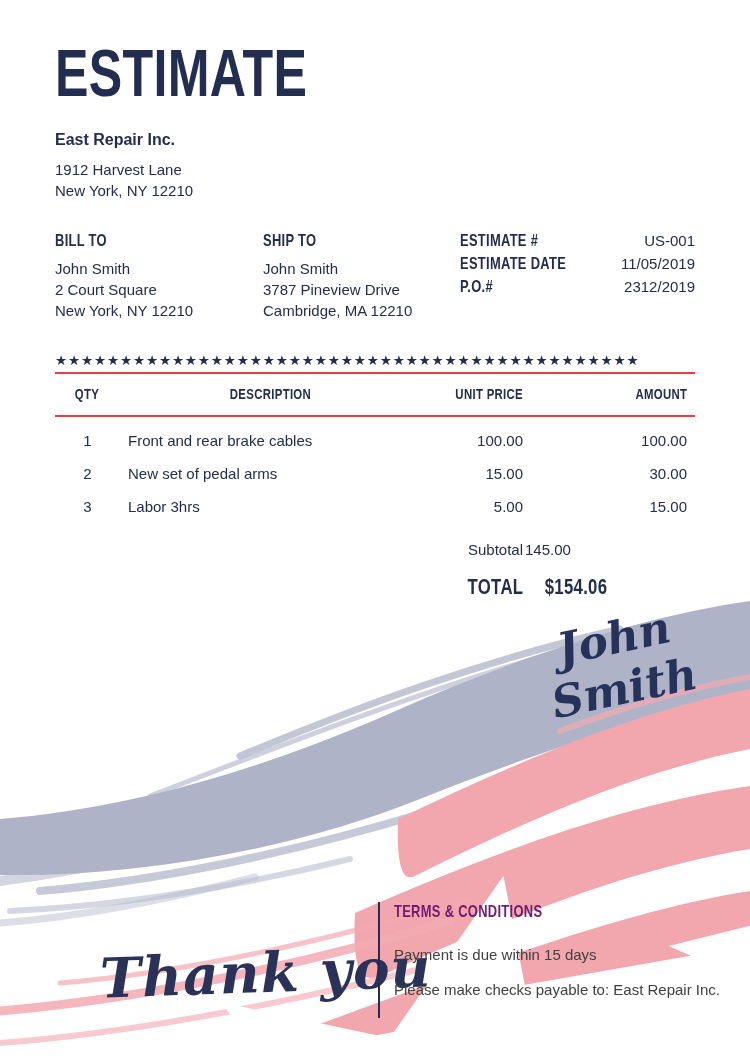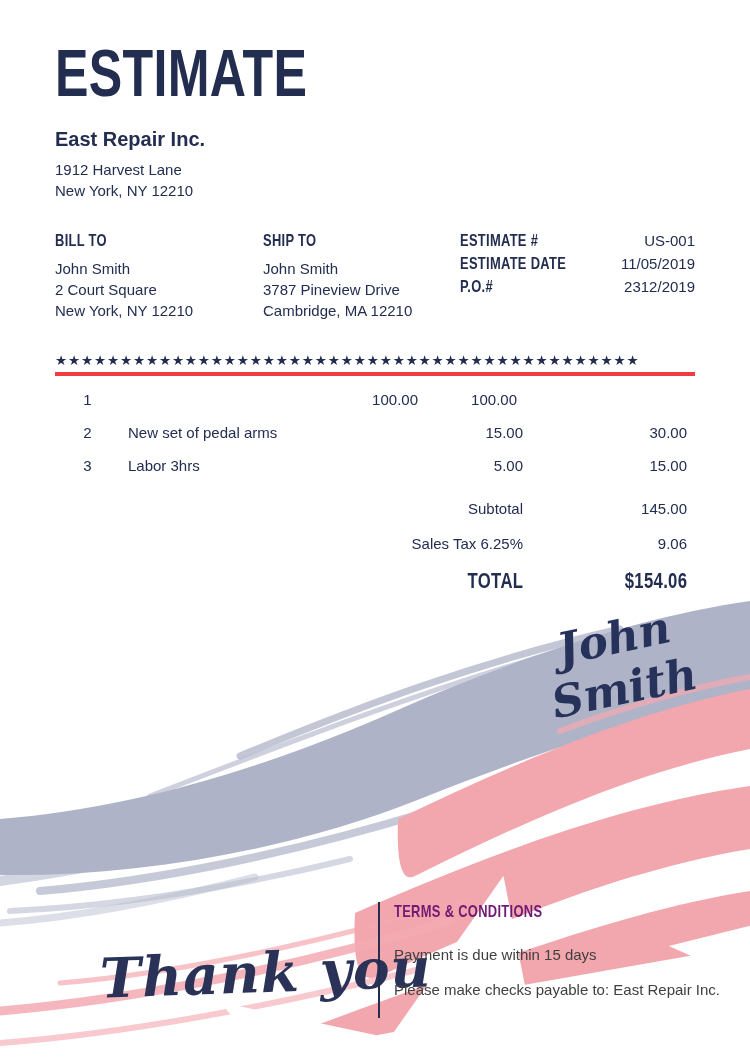--- a/index.html
+++ b/index.html
@@ -6,21 +6,21 @@
   .page{position:relative;width:750px;height:1061px;overflow:hidden;background:#fff;
         font-family:"Liberation Sans",sans-serif;color:#222d50;}
   .content{position:relative;z-index:2;padding:42px 55px 0 55px;}
   
   .cd{display:inline-block;font-weight:700;transform:scaleX(0.76);letter-spacing:.4px;white-space:nowrap;}
   .o-l{transform-origin:0 50%;}
   .o-c{transform-origin:50% 50%;}
   .o-r{transform-origin:100% 50%;}
   .title{font-size:66px;line-height:.95;color:#222d50;}
   .company{margin-top:24px;}
-  .company .c-name{font-weight:700;font-size:20px;margin-bottom:9px;}
+  .company .c-name{font-weight:700;font-size:16px;margin-bottom:9px;}
   .company div{font-size:15px;line-height:21px;}
   .info-row{display:flex;margin-top:30px;}
   .col-bill{width:208px;}
   .col-ship{width:197px;}
   .col-meta{flex:1;text-align:right;}
   .sec-h{font-size:17px;}
   .addr{margin-top:7px;font-size:15px;line-height:21px;}
   .meta-line{display:flex;justify-content:space-between;align-items:baseline;height:23px;}
   .meta-line .m-label{font-size:17px;}
   .meta-line .m-value{font-size:15px;}
@@ -37,21 +37,21 @@
   .tbl-head span{font-size:15px;}
   .tbl-rows{margin-top:7px;}
   .tbl-row{display:grid;grid-template-columns:65px 300px 105px 170px;align-items:center;height:33px;font-size:15px;}
   .r-qty{text-align:center;}
   .r-desc{text-align:left;padding-left:8px;}
   .r-unit{text-align:right;padding-right:2px;}
   .r-amt{text-align:right;padding-right:8px;}
   .totals{margin-top:9px;}
   .tot-row{display:grid;grid-template-columns:470px 170px;align-items:center;height:35px;font-size:15px;}
   .tot-label{text-align:right;padding-right:2px;}
-  .tot-value{text-align:right;padding-right:8px;}
+  .tot-value{text-align:left;padding-right:8px;}
   .tot-grand{height:40px;}
   .tot-grand .tot-label span,.tot-grand .tot-value span{font-size:22px;}
   
   .flag{position:absolute;left:0;top:581px;width:750px;height:480px;z-index:1;}
   
   .signature{position:absolute;z-index:3;right:6px;top:612px;width:250px;text-align:center;
              font-family:"DejaVu Serif",serif;font-style:italic;font-weight:700;
              font-size:44px;color:#27325a;transform:rotate(-12deg);}
   
   .thankyou{position:absolute;z-index:3;left:100px;top:940px;
@@ -158,25 +158,32 @@
         <div class="meta-line">
           <span class="m-label"><span class="cd o-l">P.O.#</span></span>
           <span class="m-value">2312/2019</span>
         </div>
       </div>
     </div>
 
     <div class="stars-row">★★★★★★★★★★★★★★★★★★★★★★★★★★★★★★★★★★★★★★★★★★★★★</div>
     <div class="redline rl1"></div>
 
+    <div class="tbl-head">
+      <div class="h-qty"><span class="cd o-c">QTY</span></div>
+      <div class="h-desc"><span class="cd o-c">DESCRIPTION</span></div>
+      <div class="h-unit"><span class="cd o-r">UNIT PRICE</span></div>
+      <div class="h-amt"><span class="cd o-r">AMOUNT</span></div>
+    </div>
     <div class="redline"></div>
 
     <div class="tbl-rows">
       <div class="tbl-row">
         <div class="r-qty">1</div>
+        <div class="r-desc">Front and rear brake cables</div>
         <div class="r-unit">100.00</div>
         <div class="r-amt">100.00</div>
       </div>
       <div class="tbl-row">
         <div class="r-qty">2</div>
         <div class="r-desc">New set of pedal arms</div>
         <div class="r-unit">15.00</div>
         <div class="r-amt">30.00</div>
       </div>
       <div class="tbl-row">
@@ -185,24 +192,20 @@
         <div class="r-unit">5.00</div>
         <div class="r-amt">15.00</div>
       </div>
     </div>
 
     <div class="totals">
       <div class="tot-row">
         <div class="tot-label">Subtotal</div>
         <div class="tot-value">145.00</div>
       </div>
-      <div class="tot-row">
-        <div class="tot-label">Sales Tax 6.25%</div>
-        <div class="tot-value">9.06</div>
-      </div>
       <div class="tot-row tot-grand">
         <div class="tot-label"><span class="cd o-r">TOTAL</span></div>
         <div class="tot-value"><span class="cd o-r">$154.06</span></div>
       </div>
     </div>
 
   </div>
 
   <div class="thankyou">Thank you</div>
 

